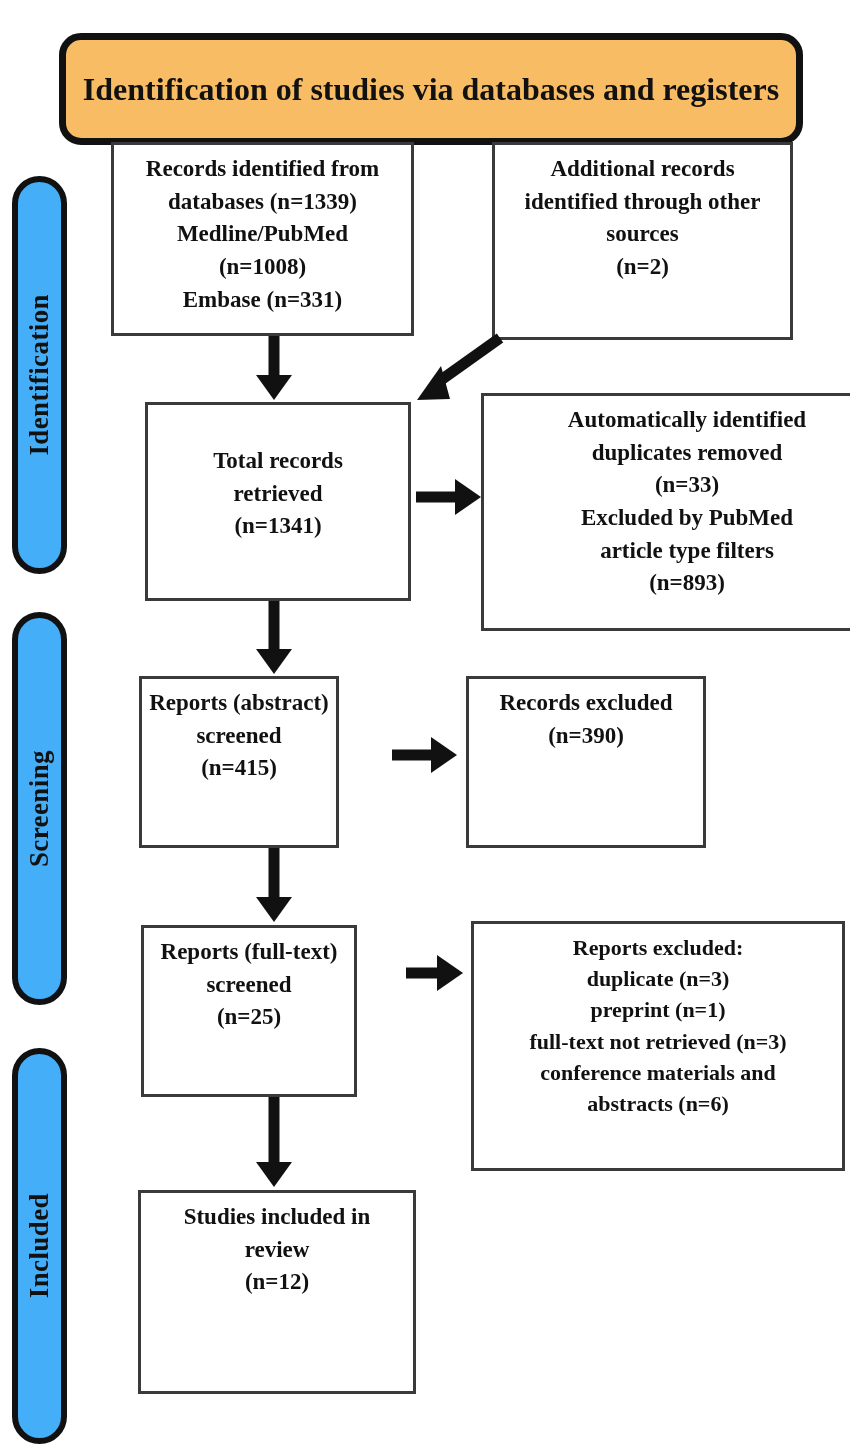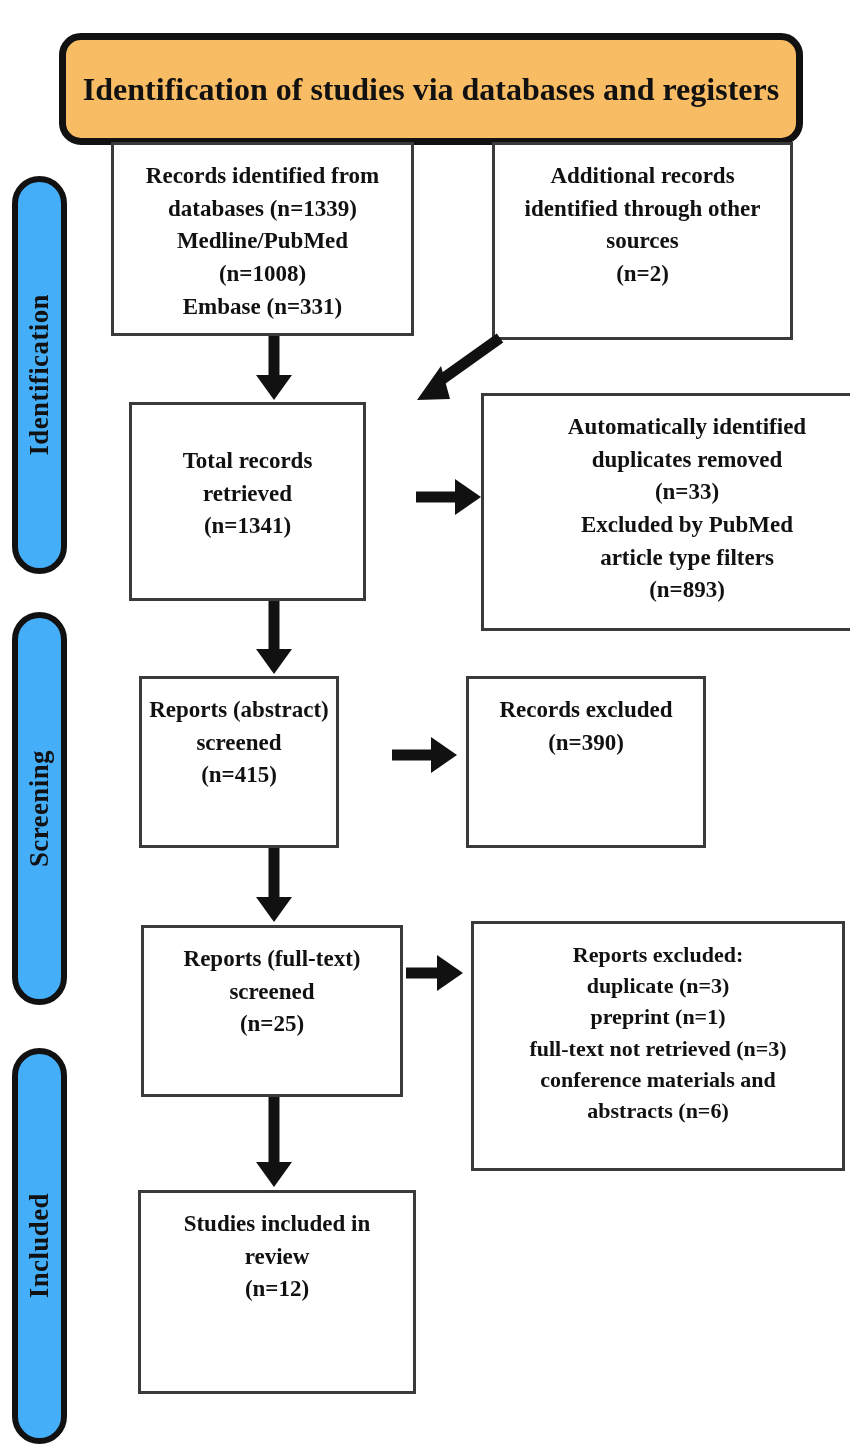--- a/index.html
+++ b/index.html
@@ -63,21 +63,21 @@
   
   .flow-box {
     position: absolute;
     background: #ffffff;
     border: 3px solid #3a3a3a;
     box-sizing: border-box;
     display: flex;
     flex-direction: column;
     align-items: center;
     text-align: center;
-    padding-top: 15px;
+    padding-top: 8px;
   }
   .flow-box .line {
     font-weight: bold;
     font-size: 23px;
     line-height: 1.42;
     color: #111111;
     white-space: nowrap;
   }
   .flow-box.tight .line { font-size: 22px; }
 
@@ -120,21 +120,21 @@
     <div class="line">Embase (n=331)</div>
   </div>
 
   <div class="flow-box" style="left:492px; top:142px; width:301px; height:198px;">
     <div class="line">Additional records</div>
     <div class="line">identified through other</div>
     <div class="line">sources</div>
     <div class="line">(n=2)</div>
   </div>
 
-  <div class="flow-box" style="left:129px; top:402px; width:237px; height:199px; padding-top:40px;align-items:center;">
+  <div class="flow-box" style="left:145px; top:402px; width:266px; height:199px; padding-top:40px;align-items:center;">
     <div class="line">Total records</div>
     <div class="line">retrieved</div>
     <div class="line">(n=1341)</div>
   </div>
 
   <div class="flow-box" style="left:481px; top:393px; width:412px; height:238px;">
     <div class="line">Automatically identified</div>
     <div class="line">duplicates removed</div>
     <div class="line">(n=33)</div>
     <div class="line">Excluded by PubMed</div>
@@ -146,21 +146,21 @@
     <div class="line">Reports (abstract)</div>
     <div class="line">screened</div>
     <div class="line">(n=415)</div>
   </div>
 
   <div class="flow-box" style="left:466px; top:676px; width:240px; height:172px;">
     <div class="line">Records excluded</div>
     <div class="line">(n=390)</div>
   </div>
 
-  <div class="flow-box" style="left:141px; top:925px; width:262px; height:172px;">
+  <div class="flow-box" style="left:141px; top:925px; width:216px; height:172px;">
     <div class="line">Reports (full-text)</div>
     <div class="line">screened</div>
     <div class="line">(n=25)</div>
   </div>
 
   <div class="flow-box tight" style="left:471px; top:921px; width:374px; height:250px;">
     <div class="line">Reports excluded:</div>
     <div class="line">duplicate (n=3)</div>
     <div class="line">preprint (n=1)</div>
     <div class="line">full-text not retrieved (n=3)</div>

